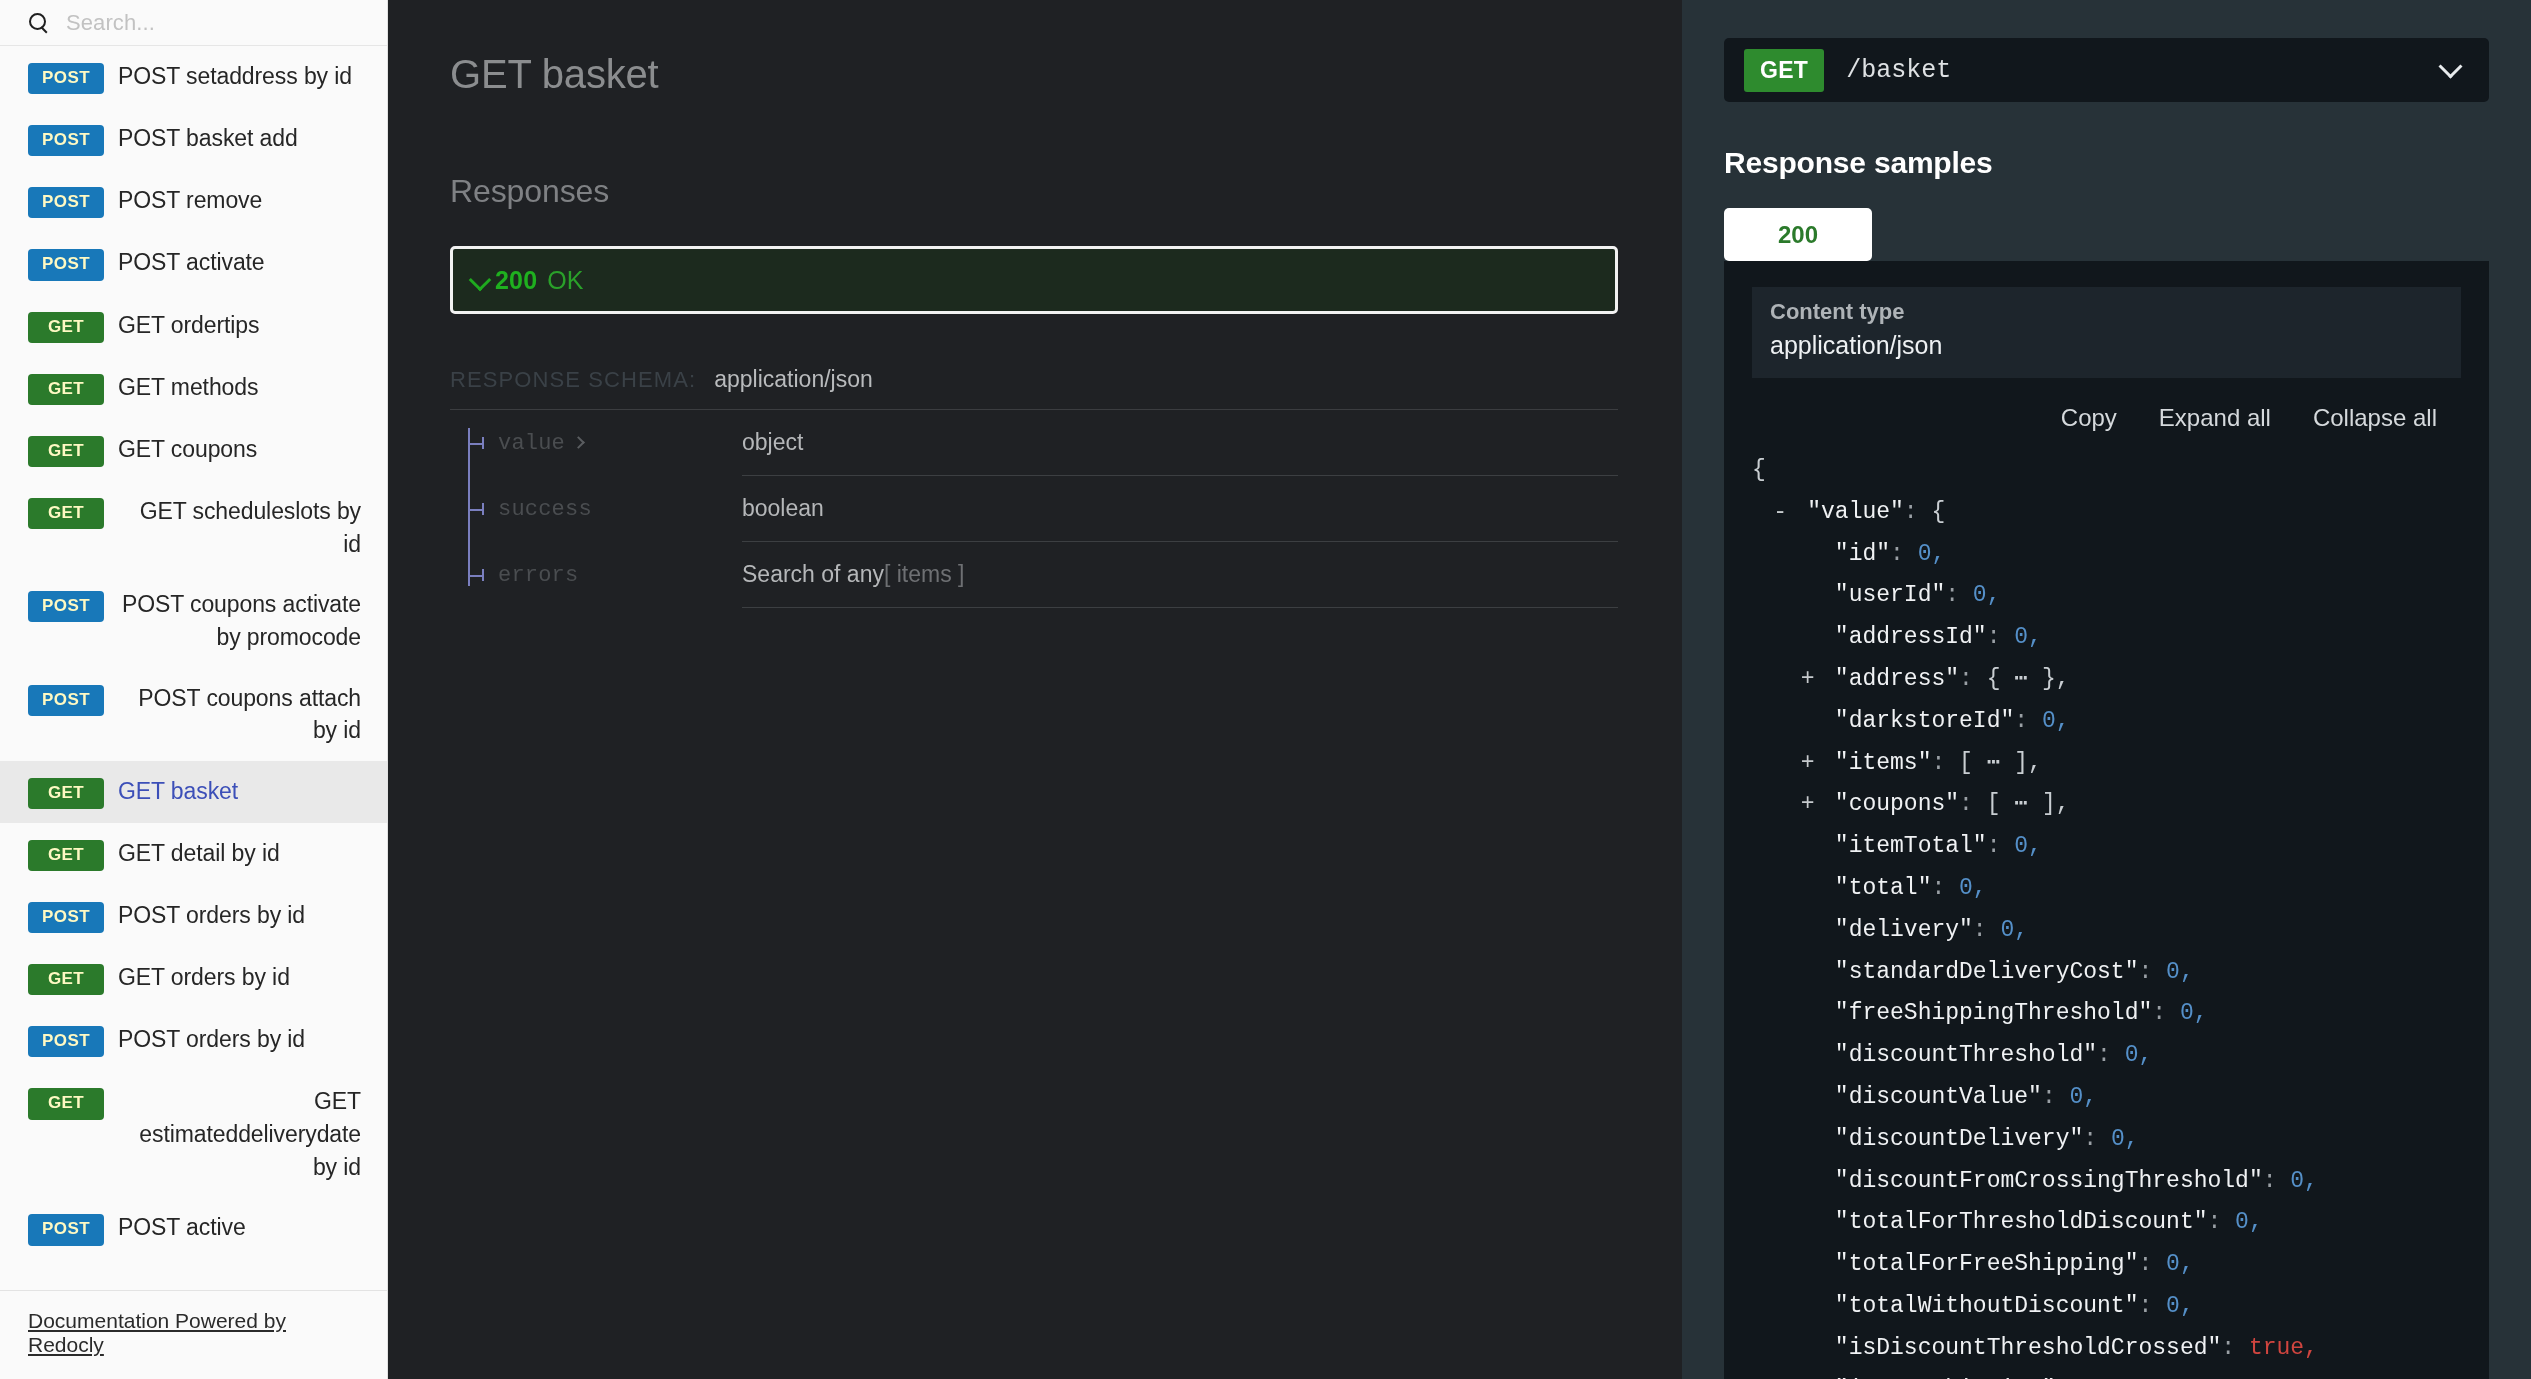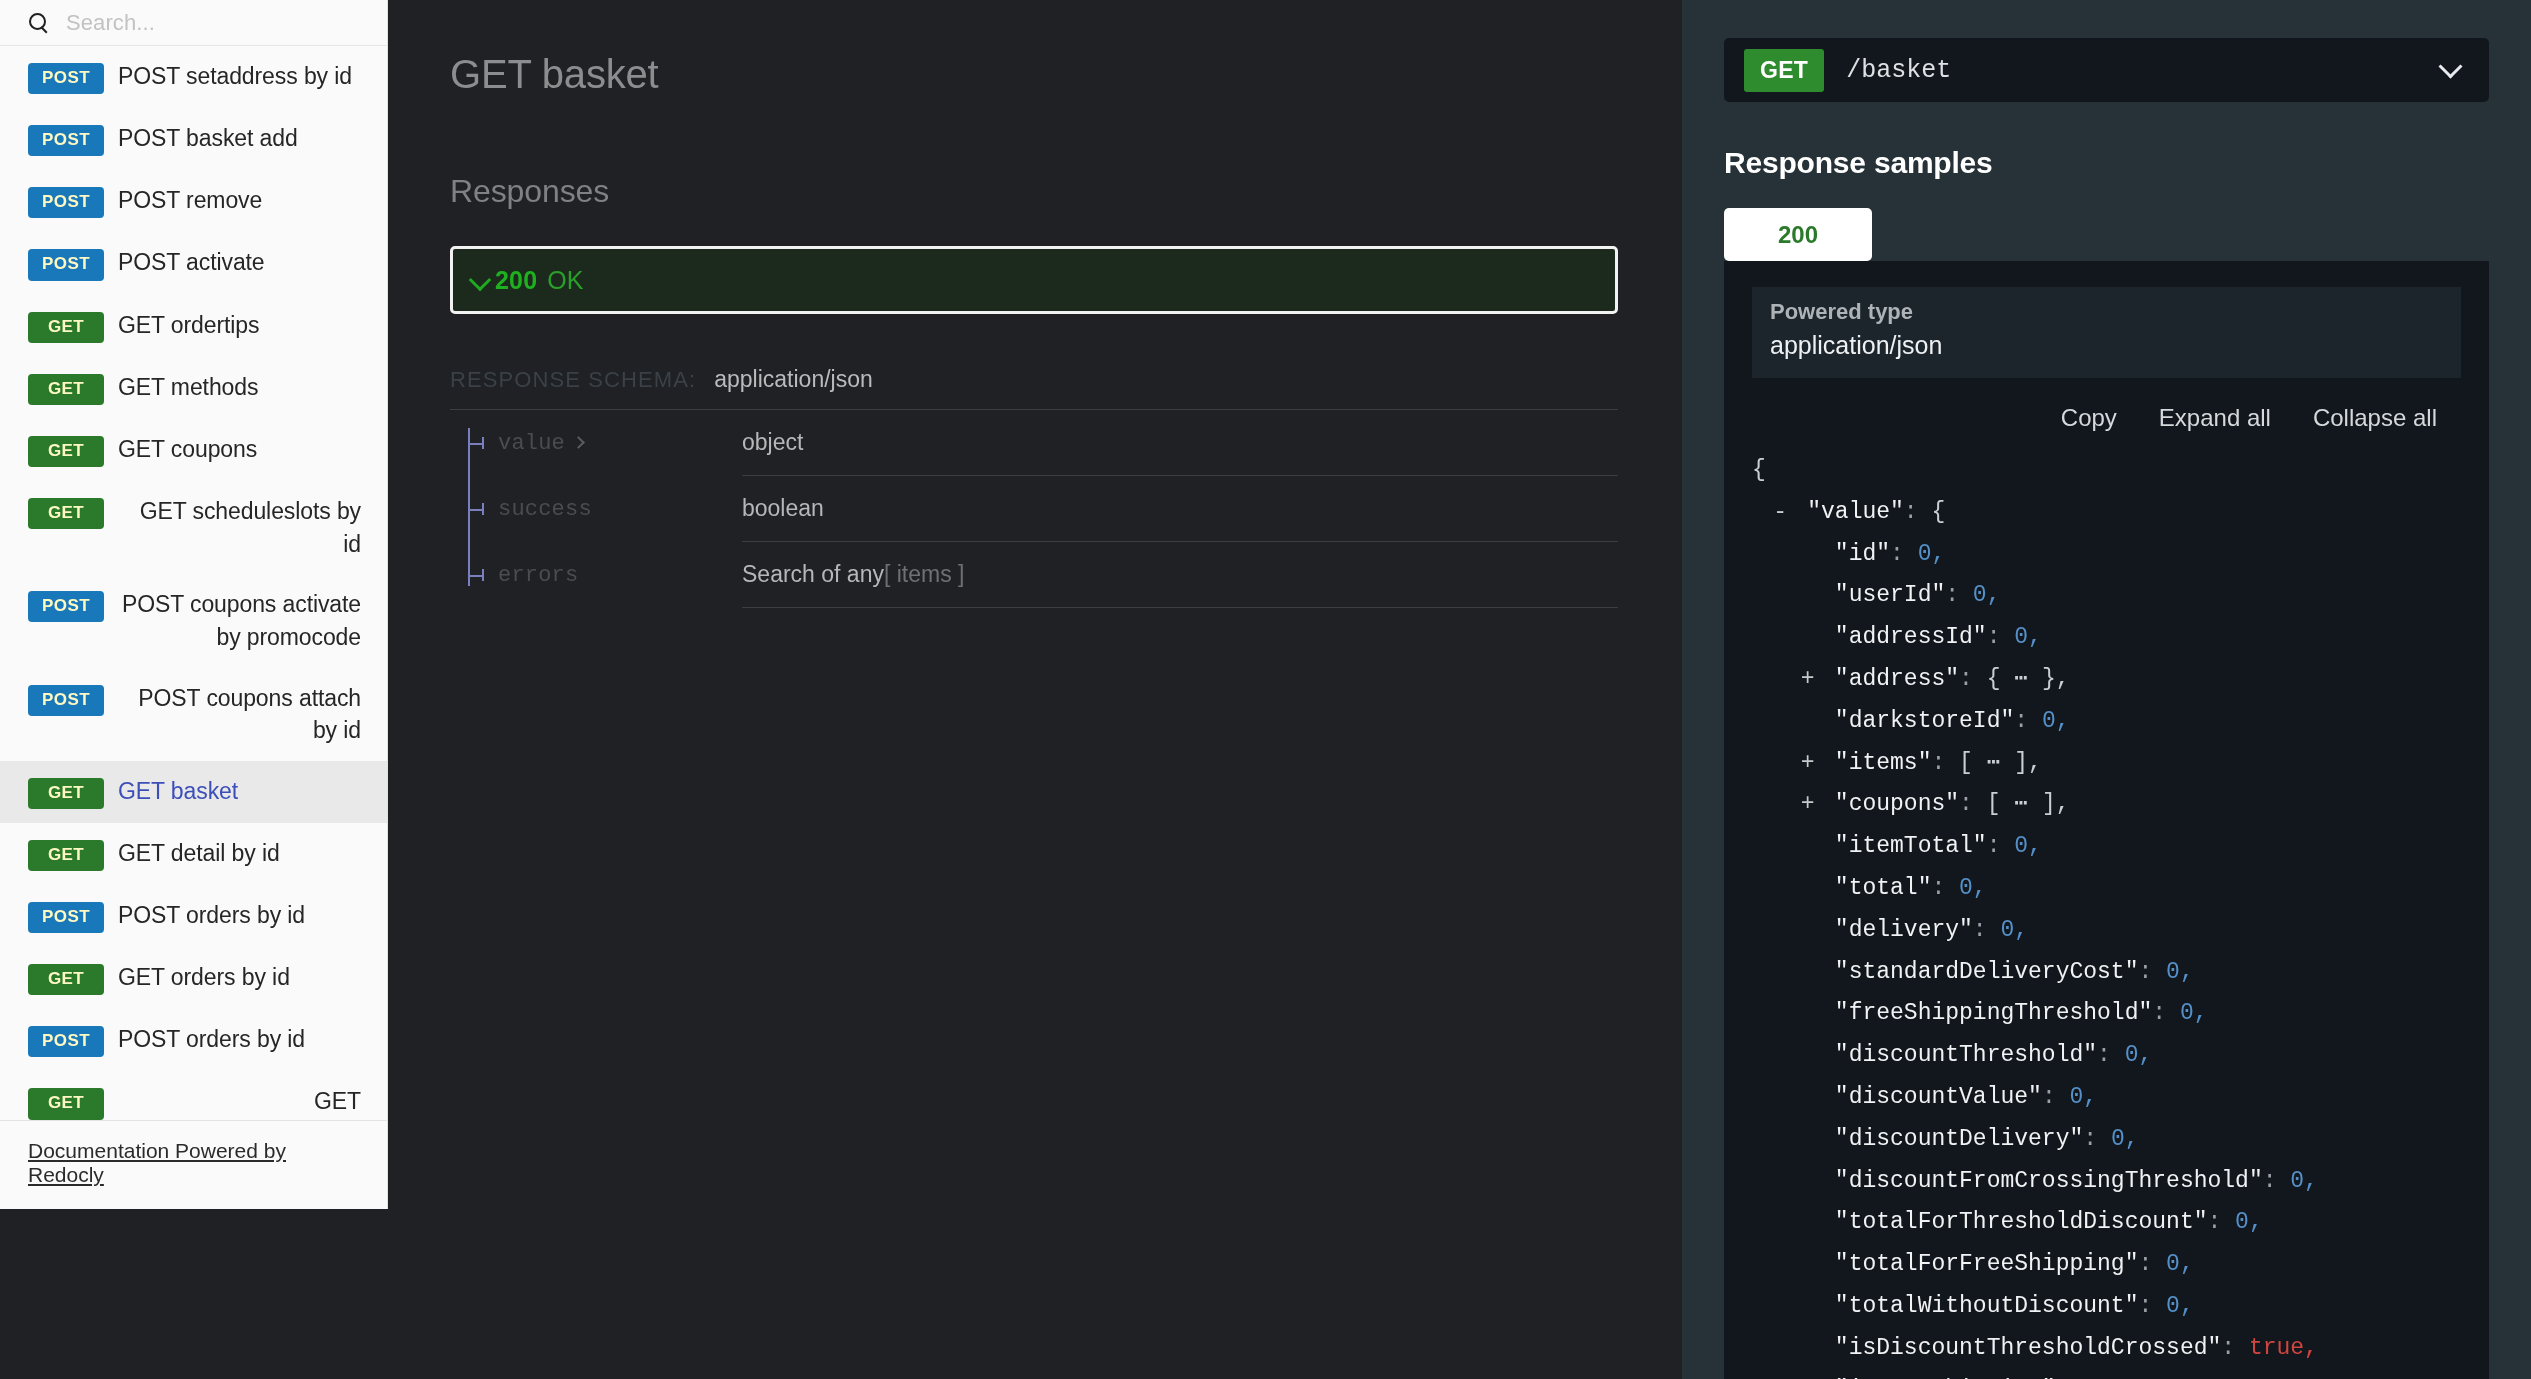--- a/index.html
+++ b/index.html
@@ -6,21 +6,21 @@
   html, body {
     width: 2531px; height: 1379px;
     font-family: "Liberation Sans", sans-serif;
     background: #1f2124;
     overflow: hidden;
   }
   .app { display: flex; width: 2531px; height: 1379px; }
 
   
   .sidebar {
-    width: 388px; height: 1209px;
+    width: 388px; height: 1379px;
     background: #fafafa;
     border-right: 1px solid #e1e1e1;
     position: relative;
     overflow: hidden;
     flex: 0 0 388px;
   }
   .search-row {
     display: flex; align-items: center;
     height: 46px; padding: 0 26px 0 28px;
     border-bottom: 1px solid #e6e6e6;
@@ -418,21 +418,21 @@
     </div>
 
     <h3 class="rs-title">Response samples</h3>
 
     <div class="tab-row">
       <div class="resp-tab">200</div>
     </div>
 
     <div class="sample-panel">
       <div class="ct-block">
-        <div class="ct-label">Powered type</div>
+        <div class="ct-label">Content type</div>
         <div class="ct-value">application/json</div>
       </div>
 
       <div class="actions">
         <span class="action-btn">Copy</span>
         <span class="action-btn">Expand all</span>
         <span class="action-btn">Collapse all</span>
       </div>
 
       <div class="json" id="json-view"><div class="j-line"><span></span><span class="j-tog" style="width: 34px; display: inline-block; margin-left: -34px;"></span><span class="j-brace">{</span></div><div class="j-line"><span>    </span><span class="j-tog" style="width: 34px; display: inline-block; margin-left: -34px;">- </span><span class="j-key">"value"</span><span class="j-punc">: </span><span class="j-brace">{</span></div><div class="j-line"><span>      </span><span class="j-tog" style="width: 34px; display: inline-block; margin-left: -34px;"></span><span class="j-key">"id"</span><span class="j-punc">: </span><span class="j-num">0,</span></div><div class="j-line"><span>      </span><span class="j-tog" style="width: 34px; display: inline-block; margin-left: -34px;"></span><span class="j-key">"userId"</span><span class="j-punc">: </span><span class="j-num">0,</span></div><div class="j-line"><span>      </span><span class="j-tog" style="width: 34px; display: inline-block; margin-left: -34px;"></span><span class="j-key">"addressId"</span><span class="j-punc">: </span><span class="j-num">0,</span></div><div class="j-line"><span>      </span><span class="j-tog" style="width: 34px; display: inline-block; margin-left: -34px;">+ </span><span class="j-key">"address"</span><span class="j-punc">: </span><span class="j-brace">{ ⋯ },</span></div><div class="j-line"><span>      </span><span class="j-tog" style="width: 34px; display: inline-block; margin-left: -34px;"></span><span class="j-key">"darkstoreId"</span><span class="j-punc">: </span><span class="j-num">0,</span></div><div class="j-line"><span>      </span><span class="j-tog" style="width: 34px; display: inline-block; margin-left: -34px;">+ </span><span class="j-key">"items"</span><span class="j-punc">: </span><span class="j-brace">[ ⋯ ],</span></div><div class="j-line"><span>      </span><span class="j-tog" style="width: 34px; display: inline-block; margin-left: -34px;">+ </span><span class="j-key">"coupons"</span><span class="j-punc">: </span><span class="j-brace">[ ⋯ ],</span></div><div class="j-line"><span>      </span><span class="j-tog" style="width: 34px; display: inline-block; margin-left: -34px;"></span><span class="j-key">"itemTotal"</span><span class="j-punc">: </span><span class="j-num">0,</span></div><div class="j-line"><span>      </span><span class="j-tog" style="width: 34px; display: inline-block; margin-left: -34px;"></span><span class="j-key">"total"</span><span class="j-punc">: </span><span class="j-num">0,</span></div><div class="j-line"><span>      </span><span class="j-tog" style="width: 34px; display: inline-block; margin-left: -34px;"></span><span class="j-key">"delivery"</span><span class="j-punc">: </span><span class="j-num">0,</span></div><div class="j-line"><span>      </span><span class="j-tog" style="width: 34px; display: inline-block; margin-left: -34px;"></span><span class="j-key">"standardDeliveryCost"</span><span class="j-punc">: </span><span class="j-num">0,</span></div><div class="j-line"><span>      </span><span class="j-tog" style="width: 34px; display: inline-block; margin-left: -34px;"></span><span class="j-key">"freeShippingThreshold"</span><span class="j-punc">: </span><span class="j-num">0,</span></div><div class="j-line"><span>      </span><span class="j-tog" style="width: 34px; display: inline-block; margin-left: -34px;"></span><span class="j-key">"discountThreshold"</span><span class="j-punc">: </span><span class="j-num">0,</span></div><div class="j-line"><span>      </span><span class="j-tog" style="width: 34px; display: inline-block; margin-left: -34px;"></span><span class="j-key">"discountValue"</span><span class="j-punc">: </span><span class="j-num">0,</span></div><div class="j-line"><span>      </span><span class="j-tog" style="width: 34px; display: inline-block; margin-left: -34px;"></span><span class="j-key">"discountDelivery"</span><span class="j-punc">: </span><span class="j-num">0,</span></div><div class="j-line"><span>      </span><span class="j-tog" style="width: 34px; display: inline-block; margin-left: -34px;"></span><span class="j-key">"discountFromCrossingThreshold"</span><span class="j-punc">: </span><span class="j-num">0,</span></div><div class="j-line"><span>      </span><span class="j-tog" style="width: 34px; display: inline-block; margin-left: -34px;"></span><span class="j-key">"totalForThresholdDiscount"</span><span class="j-punc">: </span><span class="j-num">0,</span></div><div class="j-line"><span>      </span><span class="j-tog" style="width: 34px; display: inline-block; margin-left: -34px;"></span><span class="j-key">"totalForFreeShipping"</span><span class="j-punc">: </span><span class="j-num">0,</span></div><div class="j-line"><span>      </span><span class="j-tog" style="width: 34px; display: inline-block; margin-left: -34px;"></span><span class="j-key">"totalWithoutDiscount"</span><span class="j-punc">: </span><span class="j-num">0,</span></div><div class="j-line"><span>      </span><span class="j-tog" style="width: 34px; display: inline-block; margin-left: -34px;"></span><span class="j-key">"isDiscountThresholdCrossed"</span><span class="j-punc">: </span><span class="j-bool">true,</span></div><div class="j-line"><span>      </span><span class="j-tog" style="width: 34px; display: inline-block; margin-left: -34px;"></span><span class="j-key">"isFreeShipping"</span><span class="j-punc">: </span><span class="j-bool">true,</span></div></div>

